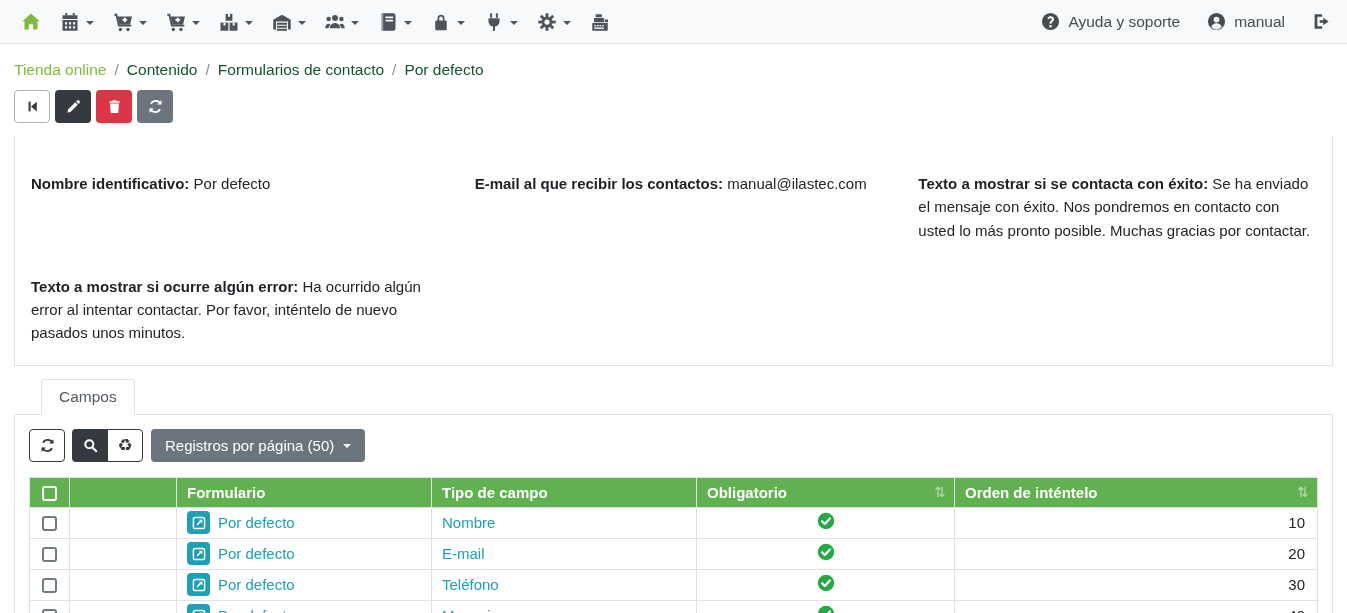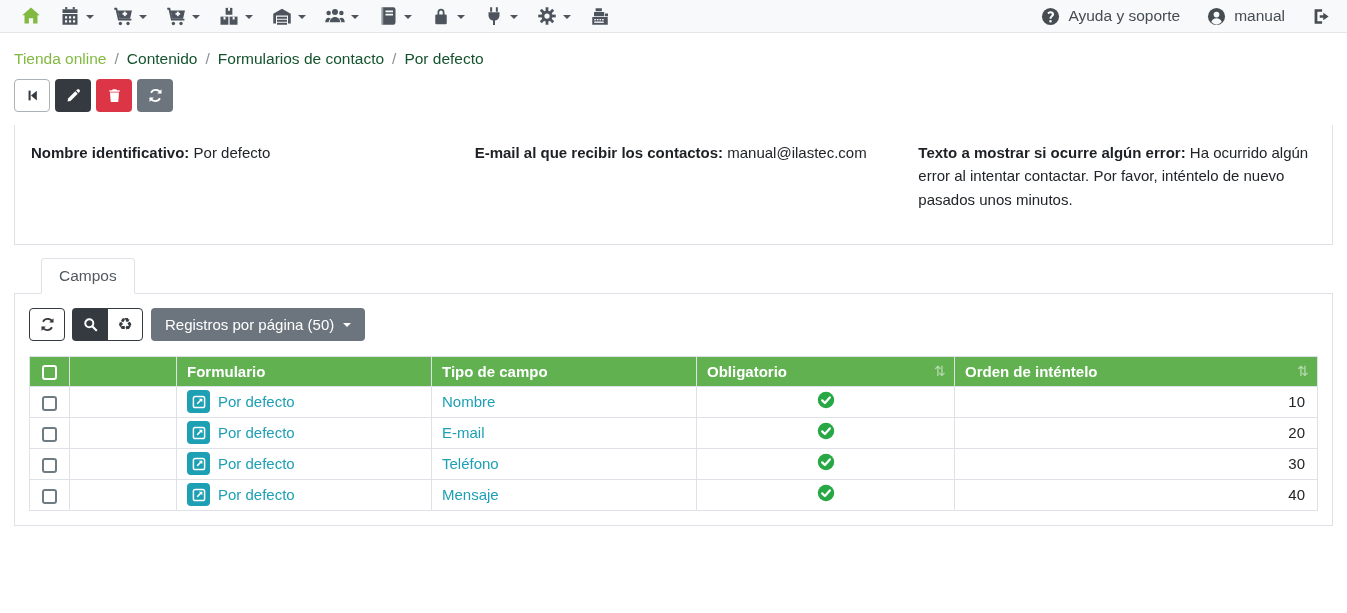--- a/index.html
+++ b/index.html
@@ -12,21 +12,21 @@
   .icon { display:inline-flex; align-items:center; justify-content:center; flex:0 0 auto; }
   .icon svg { width:100%; height:100%; display:block; }
   .i20 { width:20px; height:20px; }
   .i19 { width:19px; height:19px; }
   .i15 { width:15px; height:15px; }
   .i14 { width:14px; height:14px; }
   .i18 { width:18px; height:18px; }
 
   
   .navbar {
-    height:33px; background:var(--navbar-bg,#f8f9fa);
+    height:44px; background:var(--navbar-bg,#f8f9fa);
     border-bottom:1px solid #e4e7ea;
     display:flex; align-items:center; justify-content:space-between;
     padding:0 16px;
   }
   .nav-left { display:flex; align-items:center; gap:9px; }
   .nav-item { display:flex; align-items:center; gap:6px; padding:4px 5px; cursor:pointer; color:var(--icon-slate,#4d545d); text-decoration:none; }
   .nav-item .green { color:var(--bc-green,#82b941); }
   .caret { width:0; height:0; border-top:4px solid var(--icon-slate,#4d545d); border-left:4px solid transparent; border-right:4px solid transparent; margin-top:2px; }
   .caret.white { border-top-color:#fff; }
   .nav-right { display:flex; align-items:center; gap:27px; color:#454c52; font-size:15.5px; }
@@ -56,21 +56,21 @@
     margin-bottom:-1px; border-radius:4px 4px 0 0; padding:8px 17px;
     color:#51585e; font-size:15.5px; cursor:pointer;
   }
   .panel { border:1px solid var(--border,#dee2e6); border-top:none; background:#fff; }
   .mt { margin-top:13px;padding-left:27px; }
 
   .info-grid {
     display:grid; grid-template-columns:1fr 1fr 1fr;
     column-gap:46px; row-gap:13px; padding:16px 16px 20px;
   }
-  .info { line-height:1.55; color:#212529; }
+  .info { line-height:1.55; color:#212529;margin-top:20px; }
   .info b { color:#1d2125; }
   .btn-outline-info {
     display:inline-block; border:1px solid #57bcd1; color:var(--info,#2da6bd);
     background:#fff; border-radius:4px; padding:2px 10px 3px; font-size:13px; cursor:pointer;
     vertical-align:middle; margin-left:4px;
   }
 
   .panel-body { padding:14px; }
   .toolbar { display:flex; align-items:center; margin-bottom:15px; }
   .tgroup { display:flex; margin-left:7px; }
@@ -324,20 +324,24 @@
 
   <div class="panel">
     <div class="info-grid">
       <p class="info">
         <b>Nombre identificativo:</b>
         <span>Por defecto</span>
       </p>
       <p class="info">
         <b>E-mail al que recibir los contactos:</b>
         <span>manual@ilastec.com</span>
+      </p>
+      <p class="info">
+        <b>Texto a mostrar si se contacta con éxito:</b>
+        <span>Se ha enviado el mensaje con éxito. Nos pondremos en contacto con usted lo más pronto posible. Muchas gracias por contactar.</span>
       </p>
       <p class="info">
         <b>Texto a mostrar si ocurre algún error:</b>
         <span>Ha ocurrido algún error al intentar contactar. Por favor, inténtelo de nuevo pasados unos minutos.</span>
       </p>
       <p class="info"></p>
     </div>
   </div>
 
   <div class="tabs mt">

